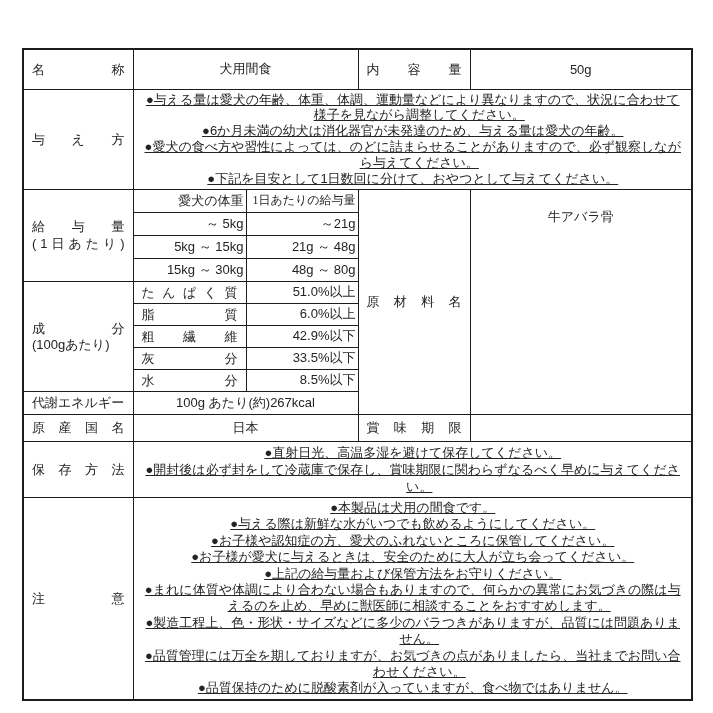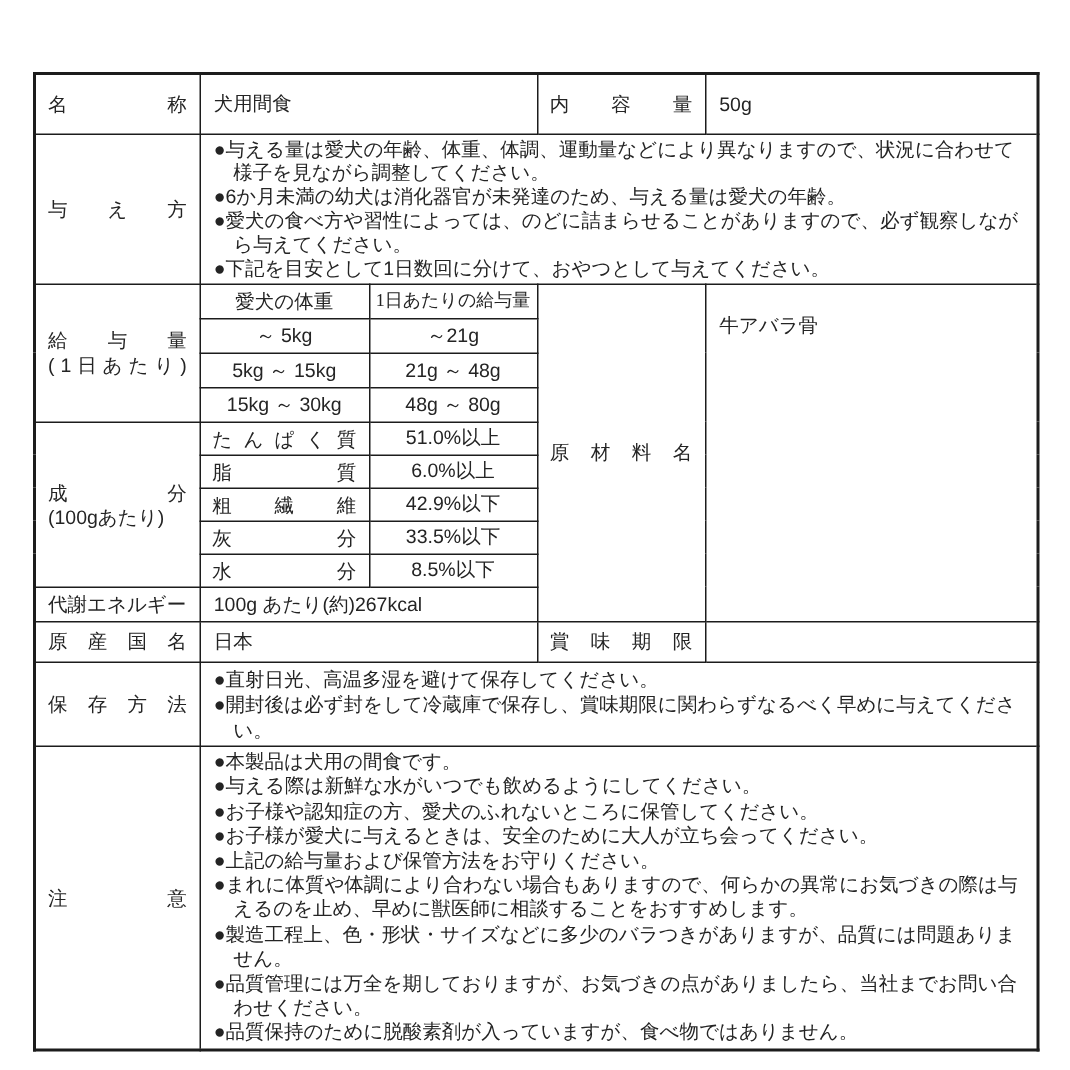--- a/index.html
+++ b/index.html
@@ -27,30 +27,31 @@
   }
   td {
     border: 1.5px solid var(--border);
     font-size: 13px;
     vertical-align: middle;
     overflow: hidden;
     padding: 0;
   }
   .lbl { padding: 2px 8px; }
   .lbl .sp { width: 100%; line-height: 17px; }
-  .val { padding: 2px 9px; text-align: left; }
-  .ctr { text-align: center; white-space: nowrap; padding: 0 2px; }
+  .val { padding: 2px 9px; text-align: center; }
+  .ctr { text-align: right; white-space: nowrap; padding: 0 2px; }
   .sm  { font-size: 12px; font-family: Liberation Serif, serif; }
   .top { vertical-align: top; }
   .top.val { padding-top: 18px; }
   .bullets { padding: 2px 8px 2px 9px; }
   .bullet {
     padding-left: 13px;
     text-indent: -13px;
     line-height: 15.9px;
+    text-decoration: underline;
   }
   .rF .bullet { line-height: 16.4px; }
   .rE .bullet { line-height: 17px; }
   
   .spread-flex { display: flex; justify-content: space-between; }
   .note-line { line-height: 16px; }
   
   tr.rA  { height: 40px; }
   tr.rB  { height: 97px; }
   tr.rC1, tr.rC2, tr.rC3, tr.rC4 { height: 23px; }

